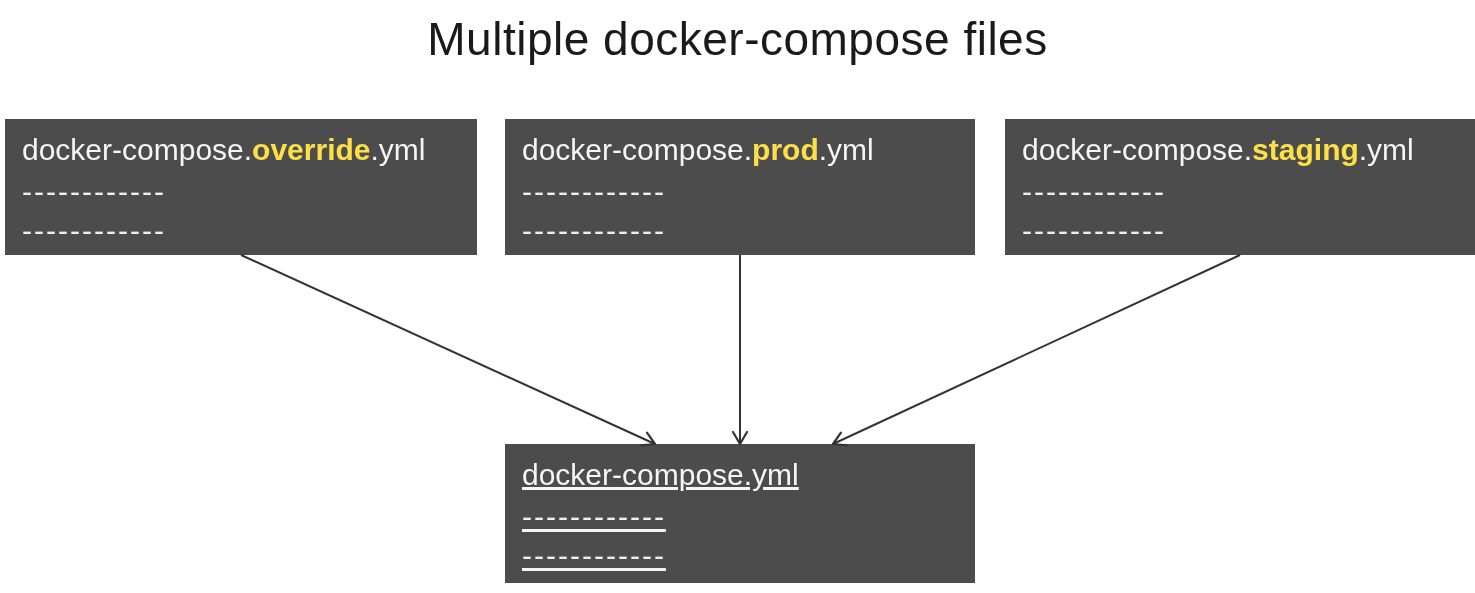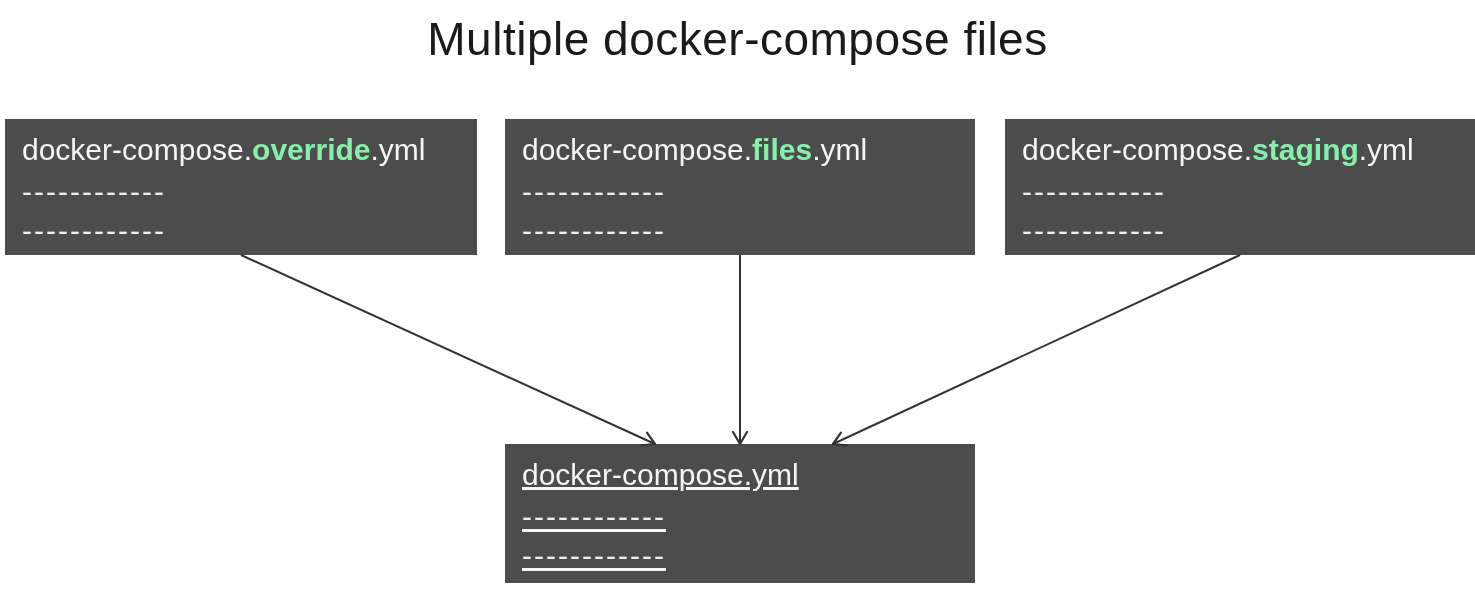--- a/index.html
+++ b/index.html
@@ -35,21 +35,21 @@
     padding: 9px 14px 0 17px;
   }
   .node .file-name {
     font-size: 30px;
     font-weight: 300;
     line-height: 44px;
     white-space: nowrap;
   }
   .node .file-name .hl {
     font-weight: 700;
-    color: #86efac;
+    color: #fde047;
   }
   .node .dash-line {
     font-size: 30px;
     line-height: 39px;
     letter-spacing: 2px;
     color: #efefef;
     white-space: nowrap;
   }
   #node-override { left: 5px;    top: 119px; width: 472px; height: 136px; }
   #node-prod     { left: 505px;  top: 119px; width: 470px; height: 136px; }
@@ -71,21 +71,21 @@
 
   <div class="diagram-title">Multiple docker-compose files</div>
 
   <div id="node-override" class="node">
     <div class="file-name"><span>docker-compose.</span><span class="hl">override</span><span>.yml</span></div>
     <div class="dash-line">------------</div>
     <div class="dash-line">------------</div>
   </div>
 
   <div id="node-prod" class="node">
-    <div class="file-name"><span>docker-compose.</span><span class="hl">files</span><span>.yml</span></div>
+    <div class="file-name"><span>docker-compose.</span><span class="hl">prod</span><span>.yml</span></div>
     <div class="dash-line">------------</div>
     <div class="dash-line">------------</div>
   </div>
 
   <div id="node-staging" class="node">
     <div class="file-name"><span>docker-compose.</span><span class="hl">staging</span><span>.yml</span></div>
     <div class="dash-line">------------</div>
     <div class="dash-line">------------</div>
   </div>
 

